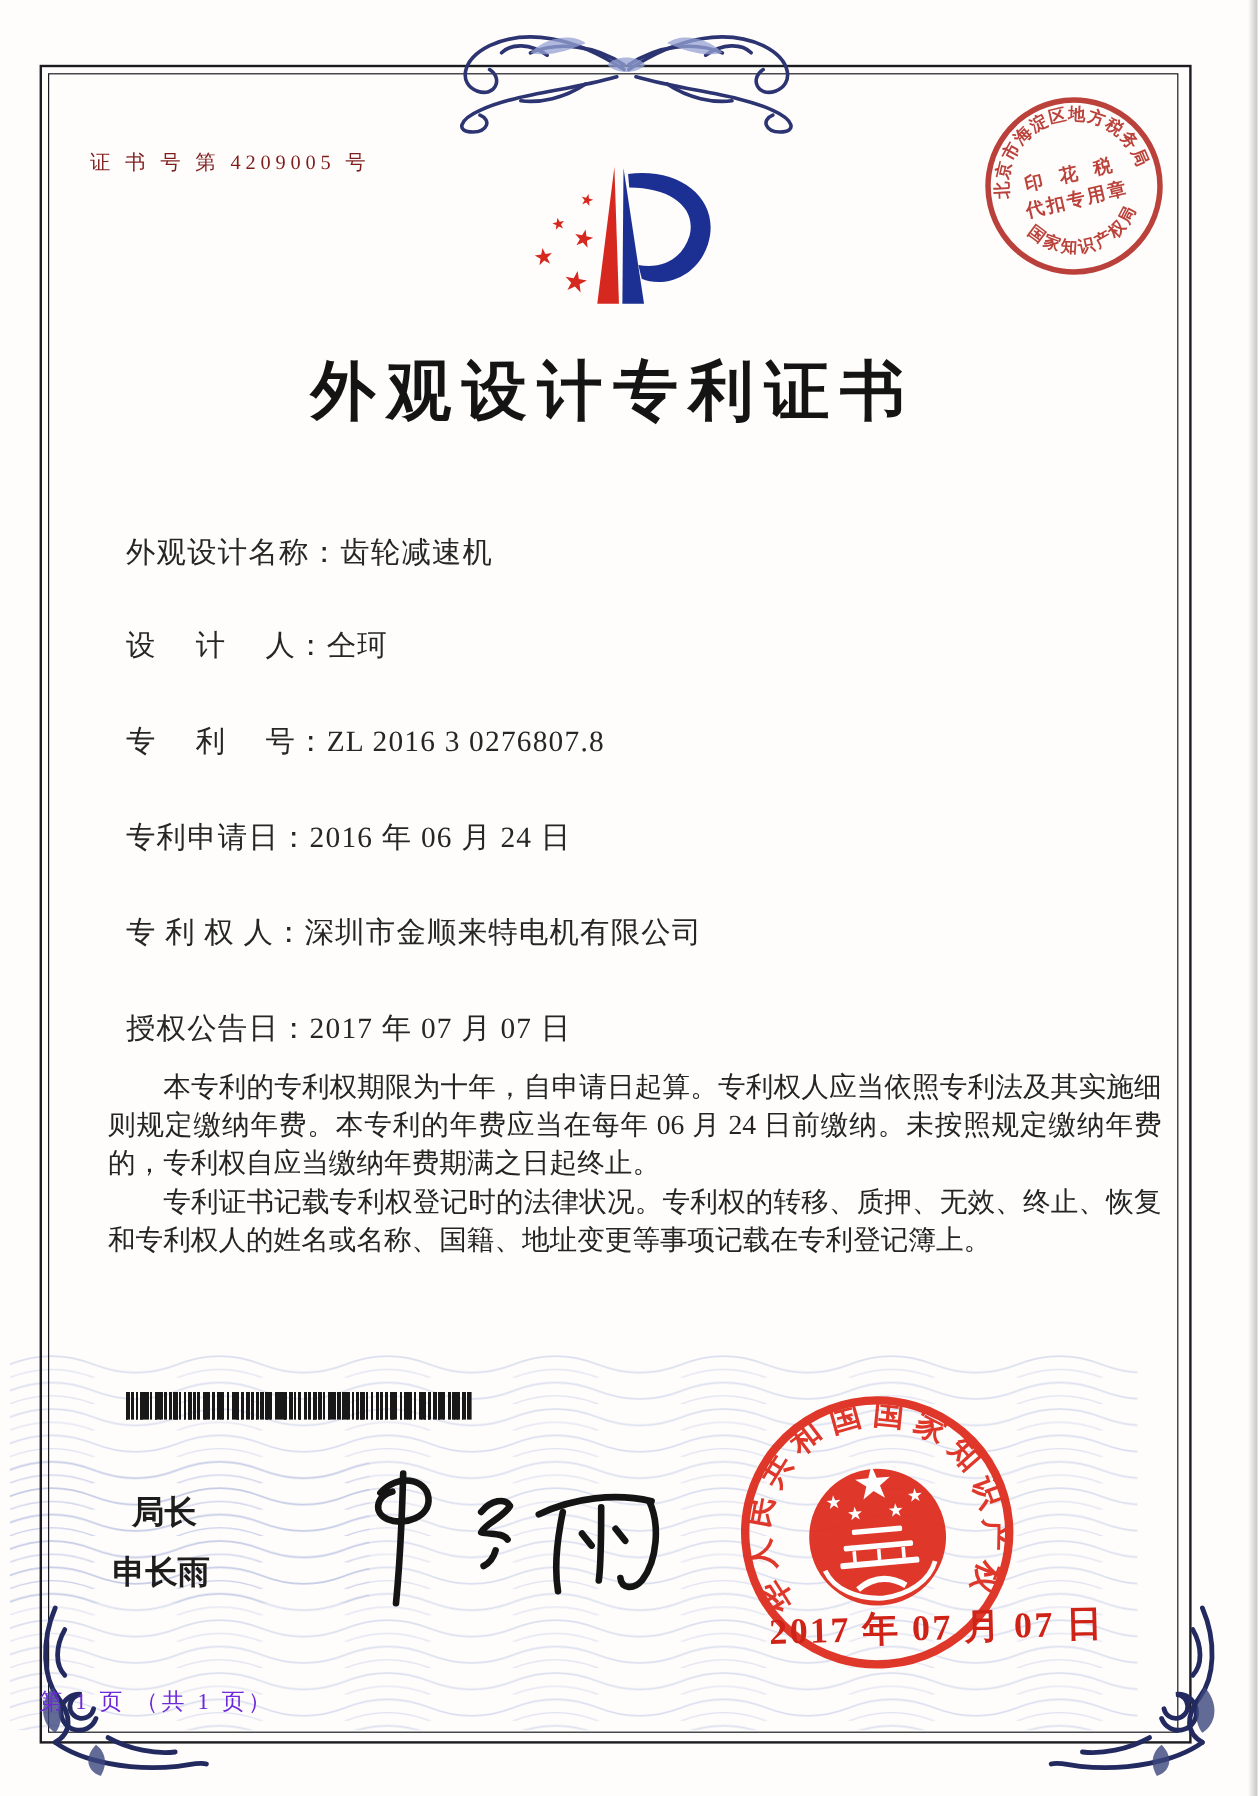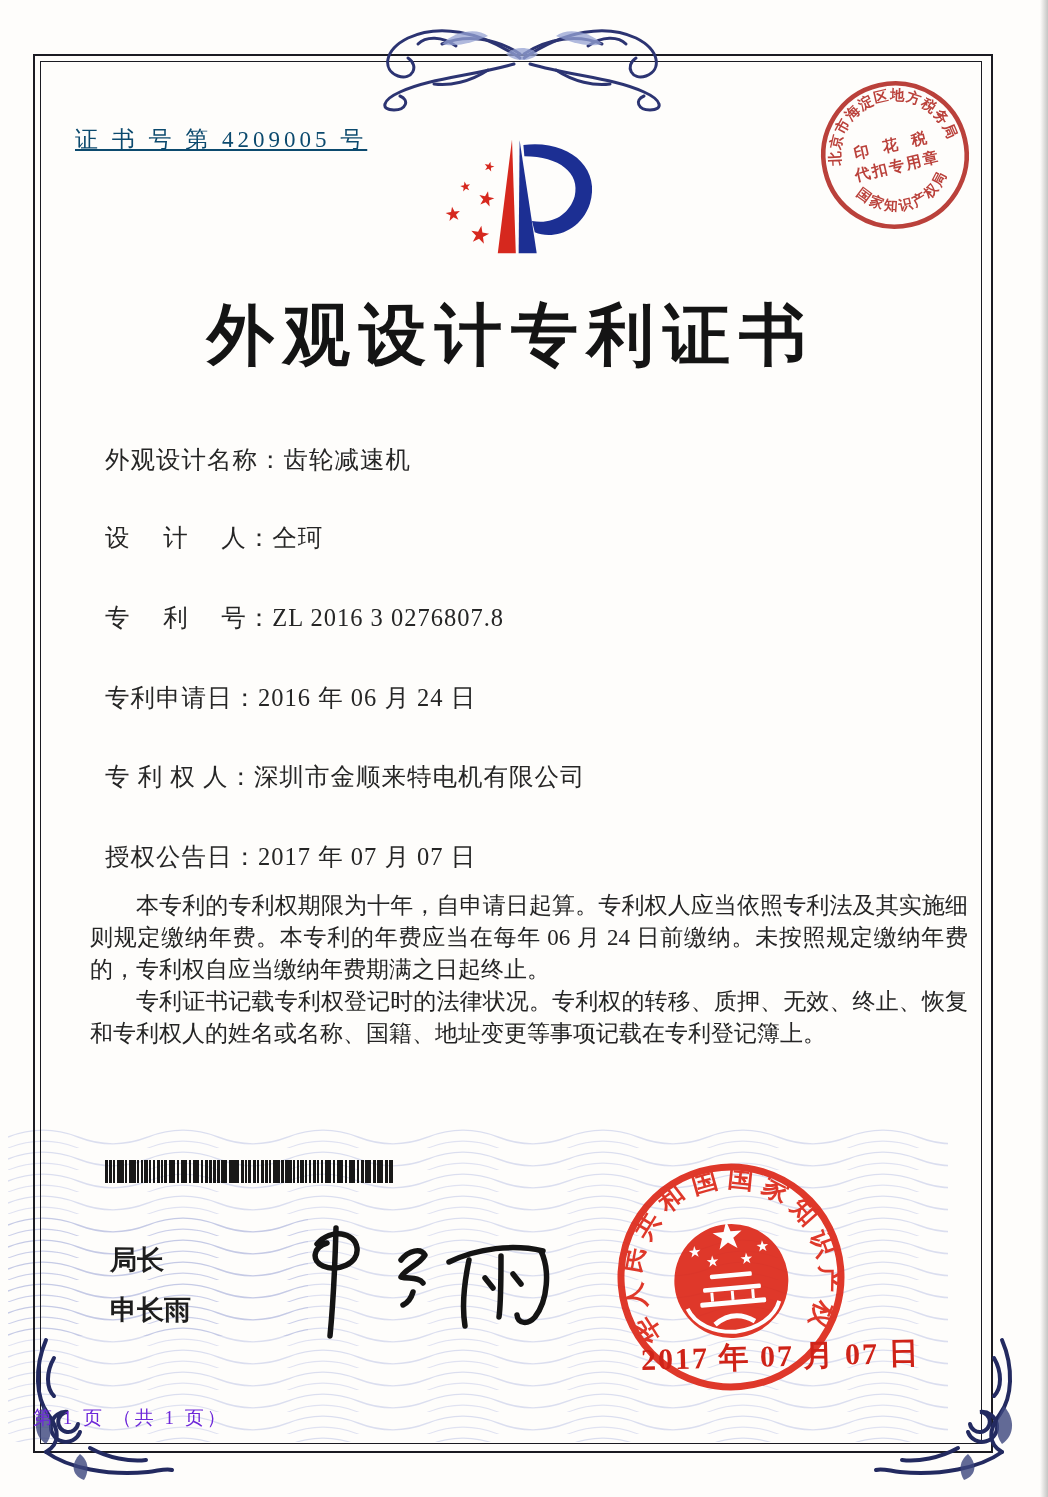--- a/index.html
+++ b/index.html
@@ -16,45 +16,45 @@
   .content{position:absolute; left:33px; top:54px; width:956px; height:1397px;}
   
   .top-flourish{position:absolute; left:338px; top:8px; width:368px; height:104px;}
   .corner-flourish{position:absolute; width:152px; height:156px; top:1336px;}
   .corner-flourish.left{left:24px;}
   .corner-flourish.right{left:872px; transform:scaleX(-1);}
   .waves{position:absolute; left:8px; top:1126px; width:940px; height:316px; opacity:.55; pointer-events:none;}
   .scan-edge{position:absolute; top:0; right:0; width:8px; height:100%;
     background:linear-gradient(90deg, rgba(0,0,0,0), rgba(90,90,90,.35));}
   
-  .cert-number{position:absolute; left:42px; top:70px; font-size:23px; letter-spacing:4px; color:#0c4a6e;text-decoration:underline;}
+  .cert-number{position:absolute; left:42px; top:70px; font-size:17px; letter-spacing:4px; color:#7f1d1d;}
   .logo{position:absolute; left:382px; top:70px; width:232px; height:152px;}
   .tax-stamp{position:absolute; left:775px; top:14px; width:174px; height:174px;
     transform:rotate(-13deg); opacity:.92;}
   .doc-title{position:absolute; left:0; top:236px; width:956px; text-align:center;
-    font-size:67px; font-weight:700; letter-spacing:9px; color:#141414;}
+    font-size:54px; font-weight:700; letter-spacing:9px; color:#141414;}
   
   .field{position:absolute; left:72px; font-size:24.5px; color:#262626; white-space:nowrap;}
   .field .lbl{letter-spacing:1px;}
   .field .val{letter-spacing:1px;}
   
   .paras{position:absolute; left:57px; top:836px; width:878px;}
   .paras p{margin:0; font-size:23px; line-height:32px; text-align:justify;
     text-indent:2em; color:#242424;}
   
   .barcode{position:absolute; left:72px; top:1106px; width:288px; height:23px;
     background:
       repeating-linear-gradient(90deg,#181818 0 2px,rgba(0,0,0,0) 2px 4px),
       repeating-linear-gradient(90deg,#181818 0 1px,rgba(0,0,0,0) 1px 6px),
       repeating-linear-gradient(90deg,#181818 0 3px,rgba(0,0,0,0) 3px 13px),
       repeating-linear-gradient(90deg,rgba(0,0,0,0) 0 8px,#181818 8px 9px,rgba(0,0,0,0) 9px 17px);
   }
   .signer-title{position:absolute; left:77px; top:1188px; font-size:27px; font-weight:700;
     font-family:Liberation Mono, monospace; color:#1d1d1d;}
-  .signer-name{position:absolute; left:77px; top:1238px; font-size:27px; font-weight:700;
+  .signer-name{position:absolute; left:61px; top:1238px; font-size:27px; font-weight:700;
     font-family:"Liberation Sans","DejaVu Sans",sans-serif; color:#1d1d1d;}
   .signature{position:absolute; left:240px; top:1166px; width:290px; height:125px;}
   .office-seal{position:absolute; left:580px; top:1105px; width:236px; height:236px;
     transform:rotate(-5deg); opacity:.93;}
   .seal-date{position:absolute; left:608px; top:1282px; width:300px; font-size:30px;
     font-weight:700; color:#cf2318; letter-spacing:2px; transform:rotate(-1.5deg);}
   .page-footer{position:absolute; left:0; top:1351px; width:956px; text-align:left;
     font-size:19px; letter-spacing:3px; color:#6d28d9;}
 </style>
 </head>

